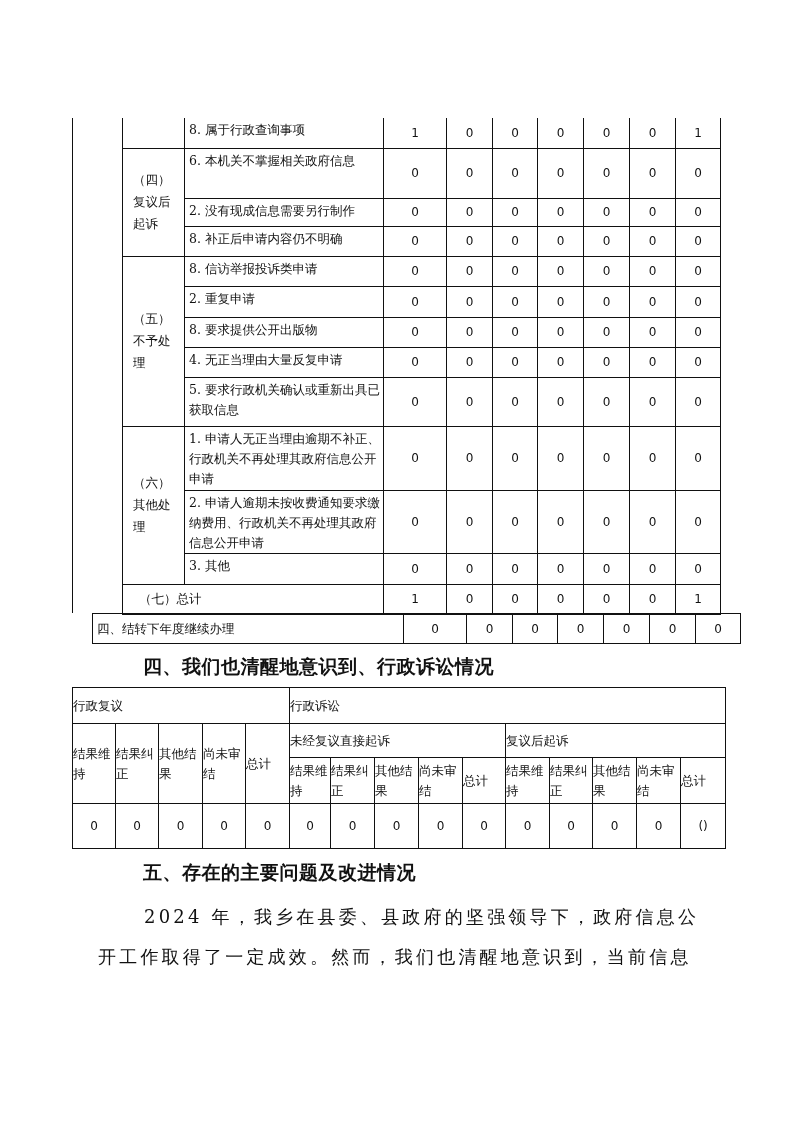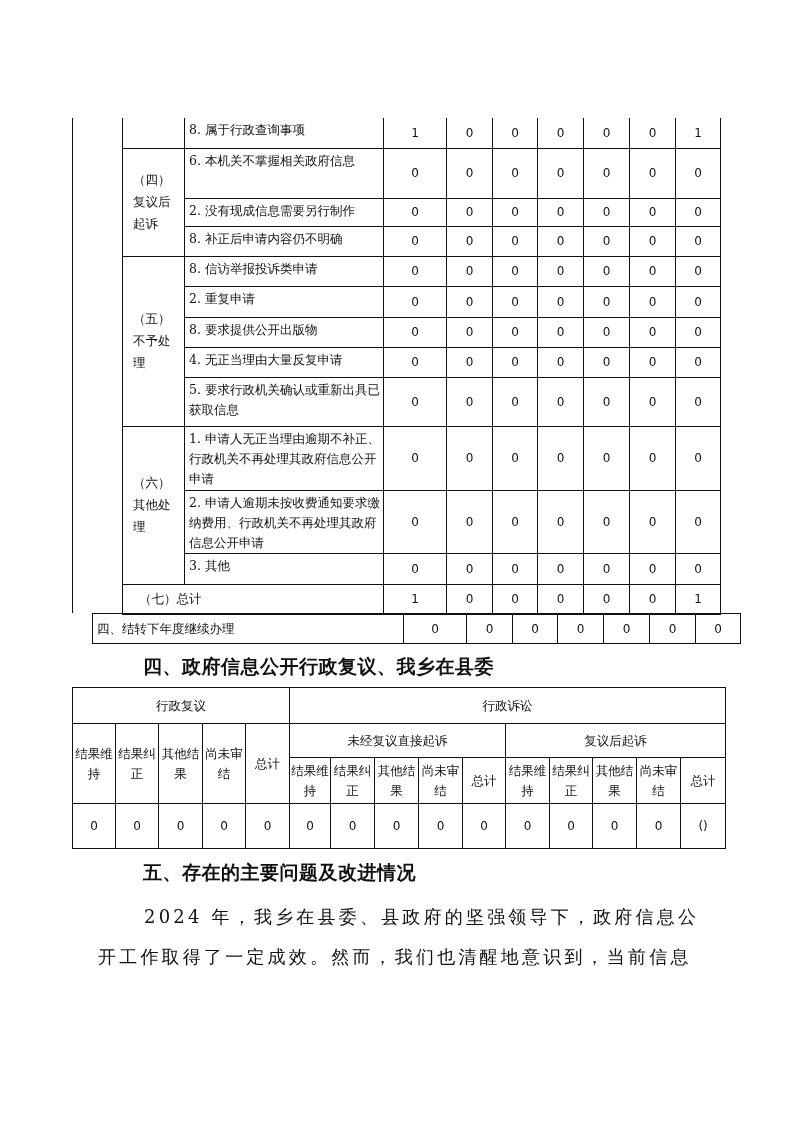--- a/index.html
+++ b/index.html
@@ -8,21 +8,21 @@
   .abs { position:absolute; }
   table { border-collapse:collapse; position:absolute; table-layout:fixed; }
   td { border:1.4px solid #111; padding:0; font-size:12.5px; line-height:20px; vertical-align:middle; }
   .num { text-align:center; font-family:"DejaVu Sans","Liberation Sans",sans-serif; font-size:12px; }
   .lbl { text-align:left; padding-left:4px; padding-right:2px; vertical-align:top; padding-top:2px;margin-top:11px; }
   .grp { text-align:left; padding-left:10px; padding-right:2px; line-height:22px; }
   .top-table td.notop { border-top:none; }
   .h2 { position:absolute; left:143px; font-family:"DejaVu Sans","Liberation Sans",sans-serif;
         font-weight:bold; font-size:19px; letter-spacing:0.5px; }
   .para { position:absolute; font-size:18px; letter-spacing:3.2px; white-space:nowrap; }
-  .bt td { text-align:center; font-size:12.5px; line-height:20px; }
+  .bt td { font-size:12.5px; line-height:20px; }
   .bt td.num { font-size:12px; }
 </style>
 </head>
 <body>
 
 <div class="abs" style="left:72px; top:118px; width:0; height:495px; border-left:1.4px solid #111;"></div>
 
 <table class="top-table" style="left:122px; top:118px; width:598px;">
   <colgroup>
     <col style="width:62px">
@@ -196,21 +196,21 @@
     <td class="num">0</td>
     <td class="num">0</td>
     <td class="num">0</td>
     <td class="num">0</td>
     <td class="num">0</td>
     <td class="num">0</td>
   </tr>
 </tbody>
   </table>
 
-<div class="h2" style="top:654px;">四、政府信息公开行政复议、我乡在县委</div>
+<div class="h2" style="top:654px;">四、我们也清醒地意识到、行政诉讼情况</div>
 
 <table class="bt" style="left:72px; top:687px; width:653px;">
   <colgroup>
     <col style="width:43px">
       <col style="width:43px">
       <col style="width:44px">
       <col style="width:43px">
       <col style="width:44px">
     <col style="width:41px">
       <col style="width:44px">

